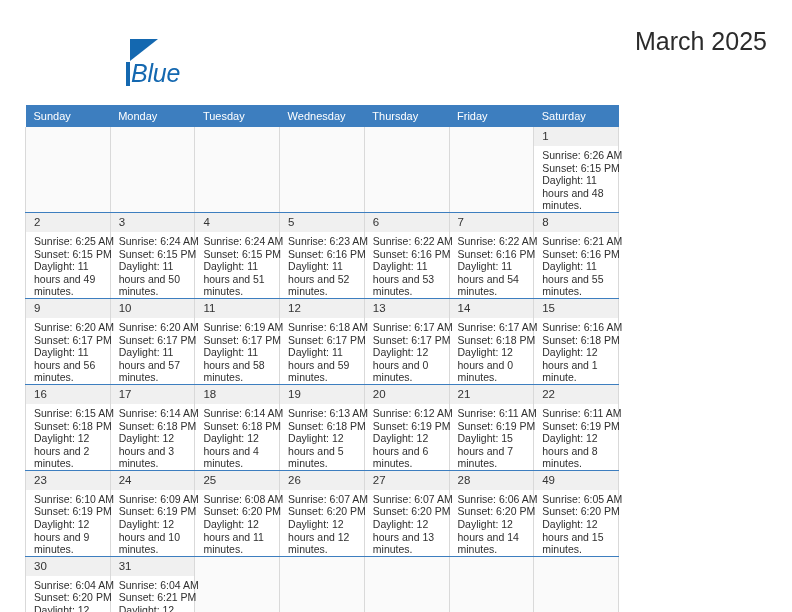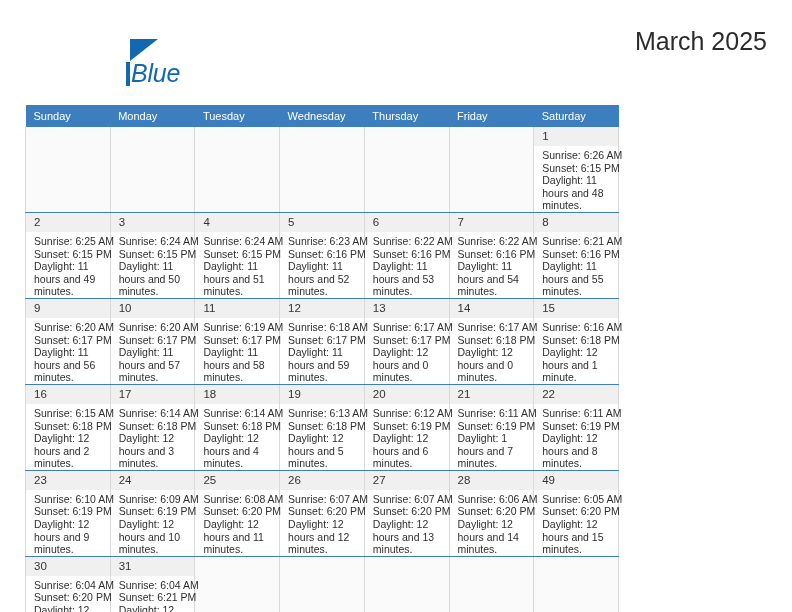--- a/index.html
+++ b/index.html
@@ -349,21 +349,21 @@
               <span>Sunrise: 6:12 AM</span>
               <span>Sunset: 6:19 PM</span>
               <span class="wrap">Daylight: 12 hours and 6 minutes.</span>
             </span>
           </td>
           <td>
             <span class="daynum">21</span>
             <span class="details">
               <span>Sunrise: 6:11 AM</span>
               <span>Sunset: 6:19 PM</span>
-              <span class="wrap">Daylight: 1 hours and 7 minutes.</span>
+              <span class="wrap">Daylight: 15 hours and 7 minutes.</span>
             </span>
           </td>
           <td>
             <span class="daynum">22</span>
             <span class="details">
               <span>Sunrise: 6:11 AM</span>
               <span>Sunset: 6:19 PM</span>
               <span class="wrap">Daylight: 12 hours and 8 minutes.</span>
             </span>
           </td>

